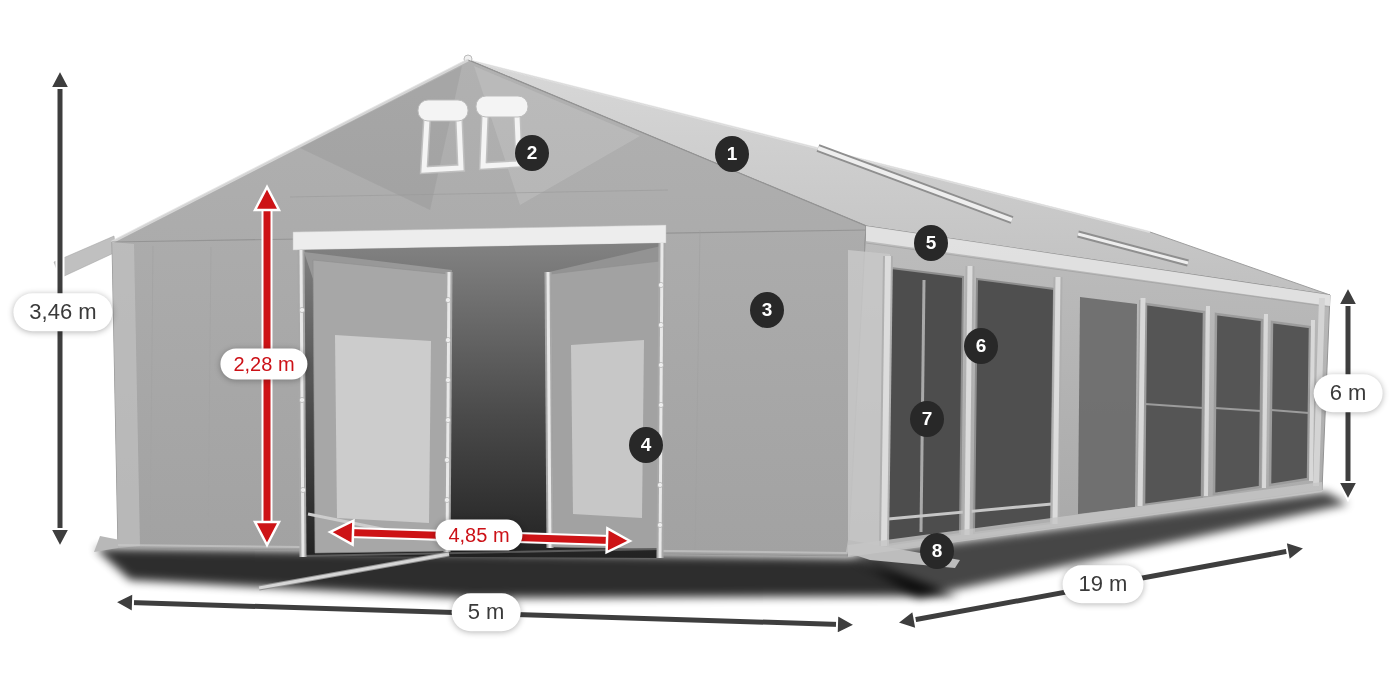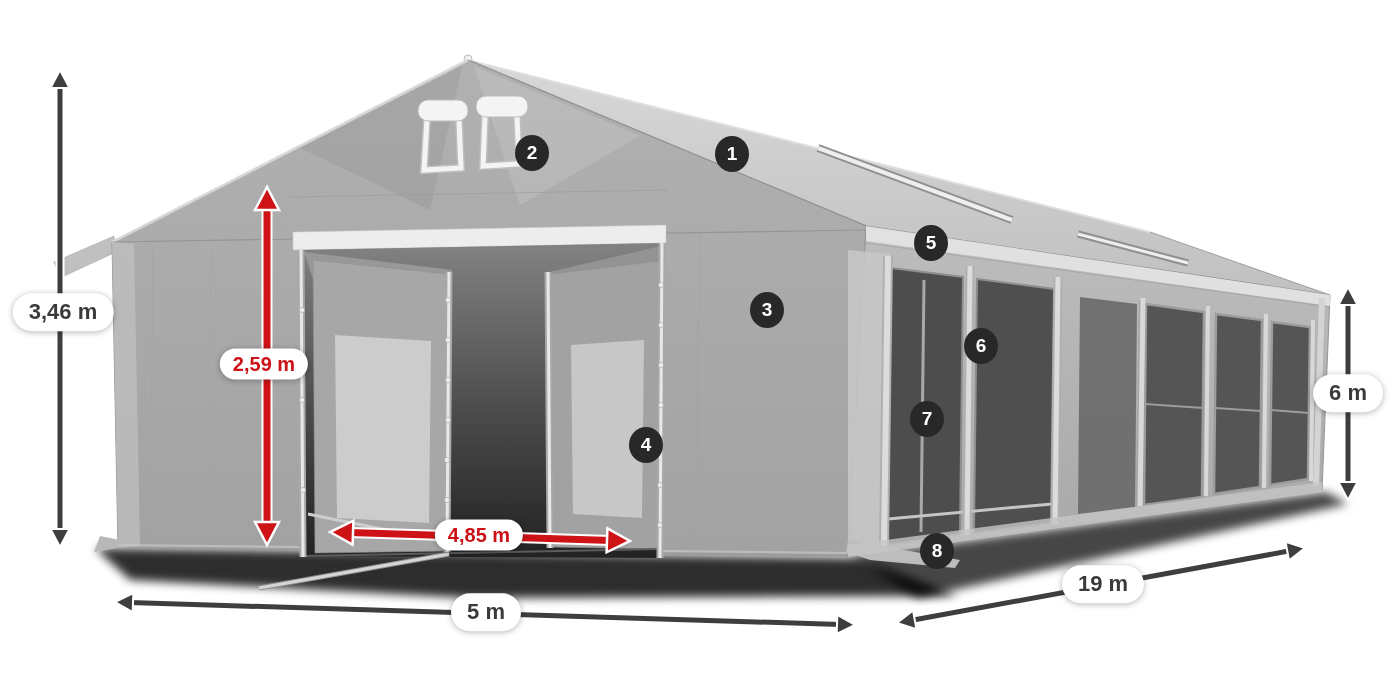--- a/index.html
+++ b/index.html
@@ -1,20 +1,20 @@
 <!DOCTYPE html>
 <html><head>
 <meta charset="utf-8">
 <style>
   html,body{margin:0;padding:0;background:#fff;}
   .stage{position:relative;width:1400px;height:700px;background:#fff;overflow:hidden;
          font-family:"Liberation Sans",sans-serif;}
   .stage svg{position:absolute;left:0;top:0;}
   .dim-label{position:absolute;transform:translate(-50%,-50%);background:#ffffff;
-         border-radius:19px;padding:5px 16px;font-weight:bold;font-size:22px;color:#3a3a3a;
+         border-radius:19px;padding:5px 16px;font-weight:normal;font-size:22px;color:#3a3a3a;
          box-shadow:0 1px 6px rgba(0,0,0,.30);white-space:nowrap;z-index:3;line-height:1.25;}
   .dim-label.red{color:#cc1117;font-size:20px;padding:3px 13px;border-radius:16px;}
   .marker{position:absolute;transform:translate(-50%,-50%);width:34px;height:36px;border-radius:50%;
          background:#282828;color:#fff;font-weight:bold;font-size:19px;display:flex;
          align-items:center;justify-content:center;z-index:3;}
 </style>
 </head>
 <body>
 
 <div class="stage">
@@ -206,21 +206,21 @@
   </g>
   <g>
     <line x1="349" y1="532.6" x2="611" y2="540.4" stroke="#ffffff" stroke-width="11"></line>
     <line x1="349" y1="532.6" x2="611" y2="540.4" stroke="#cd1316" stroke-width="7"></line>
     <polygon points="330,532 352.6,544.7 353.4,520.7" fill="#cd1316" stroke="#ffffff" stroke-width="2.5"></polygon>
     <polygon points="630,541 607.4,528.3 606.6,552.3" fill="#cd1316" stroke="#ffffff" stroke-width="2.5"></polygon>
   </g>
 </svg>
 
 <div class="dim-label" style="left:63px;top:312px">3,46 m</div>
-<div class="dim-label red" style="left:264px;top:364px">2,59 m</div>
+<div class="dim-label red" style="left:264px;top:364px">2,28 m</div>
 <div class="dim-label red" style="left:479px;top:535px">4,85 m</div>
 <div class="dim-label" style="left:486px;top:612px">5 m</div>
 <div class="dim-label" style="left:1103px;top:584px">19 m</div>
 <div class="dim-label" style="left:1348px;top:393px">6 m</div>
 
 <div class="marker" style="left:732px;top:154px">1</div>
 <div class="marker" style="left:532px;top:153px">2</div>
 <div class="marker" style="left:767px;top:310px">3</div>
 <div class="marker" style="left:646px;top:445px">4</div>
 <div class="marker" style="left:931px;top:243px">5</div>

